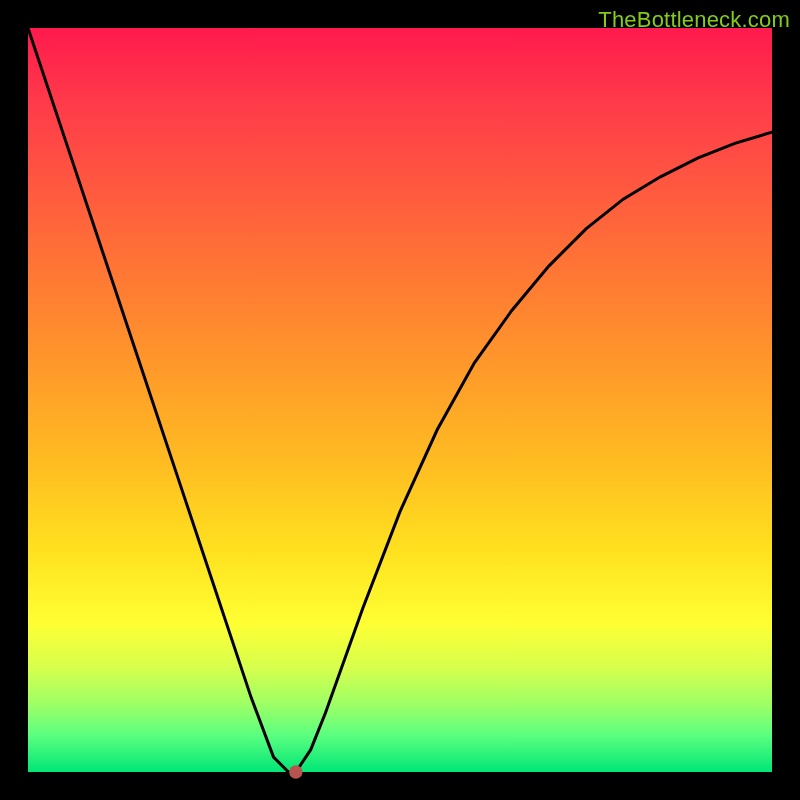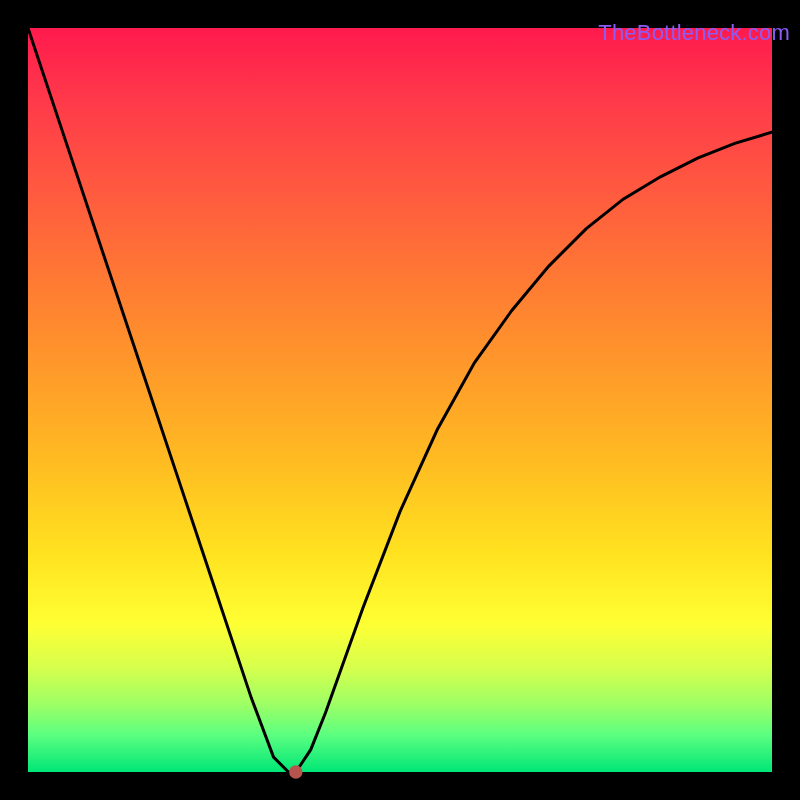--- a/index.html
+++ b/index.html
@@ -35,23 +35,23 @@
       #ffe01f 70%,
       #ffff33 80%,
       #d6ff4d 86%,
       #9cff66 91%,
       #5cff80 95%,
       #00e676 100%
     );
   }
   .watermark {
     position: absolute;
-    top: 20px;
+    top: 7px;
     right: 10px;
-    color: #8b5cf6;
+    color: #84cc16;
     font-size: 22px;
     font-weight: 500;
     letter-spacing: 0.2px;
     z-index: 10;
     pointer-events: none;
   }
   svg.curve {
     position: absolute;
     left: 0;
     top: 0;

